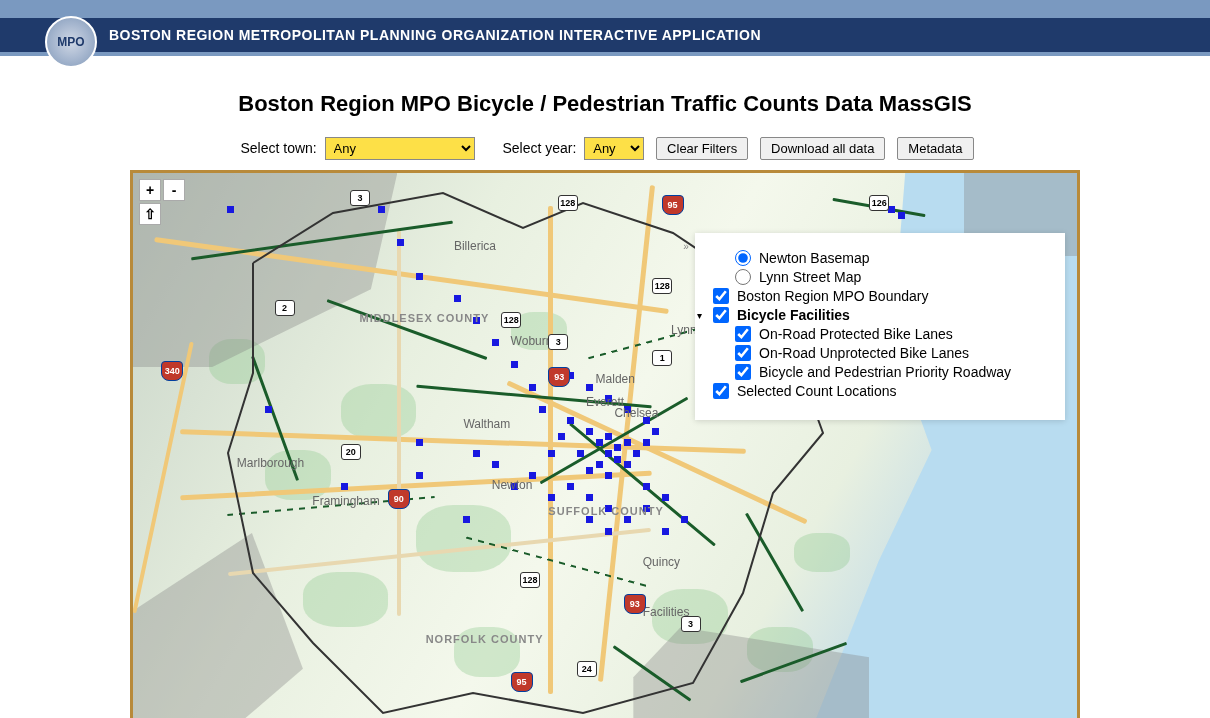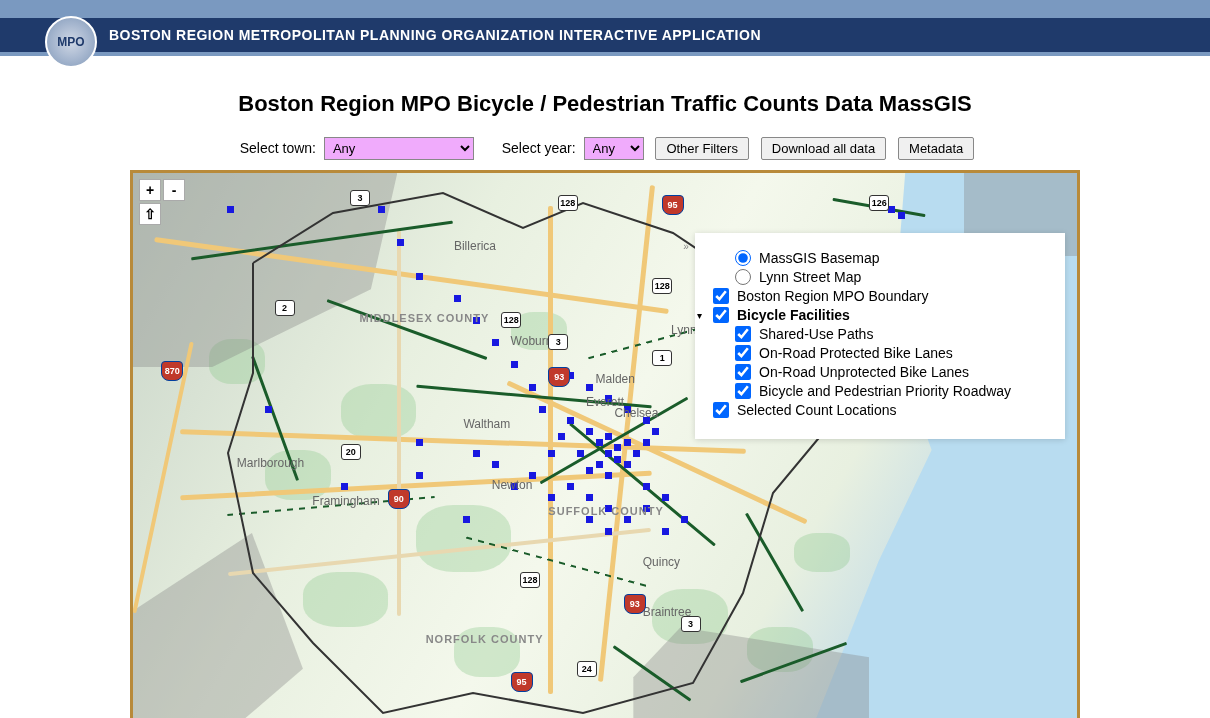--- a/index.html
+++ b/index.html
@@ -15,21 +15,21 @@
   display: flex; align-items: center; justify-content: center;
   font-size: 12px; color: #1f3a6b; font-weight: bold; text-align: right;
 }
 .header-title { font-size: 14px; font-weight: bold; letter-spacing: 0.5px; margin-left: 12px; font-family: Arial, sans-serif; }
 .bottom-bar { background: #7a99c0; height: 4px; width: 100%; }
 
 .page-title { text-align: center; font-size: 22px; font-weight: bold; margin: 35px 0 20px; font-family: Verdana, sans-serif; }
 
 .controls { text-align: center; margin-bottom: 10px; font-size: 14px; }
 .controls label { font-weight: normal; margin: 0 4px; }
-.controls select { font-size: 13px; padding: 2px 4px; min-width: 60px; border: 1px solid #888; background: #f0abfc; }
+.controls select { font-size: 13px; padding: 2px 4px; min-width: 60px; border: 1px solid #888; background: #fde047; }
 .controls select.town { min-width: 150px; }
 .controls button { font-size: 13px; padding: 3px 10px; margin-left: 8px; border: 1px solid #888; background: #f0f0f0; border-radius: 2px; cursor: pointer; }
 .controls .gap { display: inline-block; width: 16px; }
 
 .map-wrap { width: 950px; height: 560px; margin: 0 auto; border: 3px solid #b88a3a; position: relative; overflow: hidden; }
 
 .map-bg { position: absolute; inset: 0; background: linear-gradient(120deg, #c8d4c8 0%, #e8f0e0 30%, #f4f8ec 50%, #e8f0e0 70%, #bcd8e8 85%, #a8d0e8 100%); }
 .ocean { position: absolute; right: 0; top: 0; width: 28%; height: 100%; background: #b8dcf0; clip-path: polygon(35% 0, 100% 0, 100% 100%, 0 100%, 25% 70%, 45% 50%, 30% 30%); }
 .gray-mask { position: absolute; background: rgba(128,128,128,0.35); }
 .gm1 { left:0; top:0; width: 28%; height: 35%; clip-path: polygon(0 0, 100% 0, 90% 60%, 60% 80%, 30% 100%, 0 100%); }
@@ -87,21 +87,21 @@
 <div class="bottom-bar"></div>
 
 <h1 class="page-title">Boston Region MPO Bicycle / Pedestrian Traffic Counts Data MassGIS</h1>
 
 <div class="controls">
   <label>Select town:</label>
   <select class="town"><option>Any</option></select>
   <span class="gap"></span>
   <label>Select year:</label>
   <select><option>Any</option></select>
-  <button>Other Filters</button>
+  <button>Clear Filters</button>
   <button>Download all data</button>
   <button>Metadata</button>
 </div>
 
 <div class="map-wrap">
   <div class="map-bg"></div>
 
   <div class="green-patches">
     <div style="left:8%;top:30%;width:6%;height:8%"></div>
     <div style="left:14%;top:50%;width:7%;height:9%"></div>
@@ -214,26 +214,26 @@
   <div class="cty-label" style="left:31%;top:83%">NORFOLK COUNTY</div>
 
   <div class="town-label" style="left:34%;top:12%">Billerica</div>
   <div class="town-label" style="left:40%;top:29%">Woburn</div>
   <div class="town-label" style="left:57%;top:27%">Lynn</div>
   <div class="town-label" style="left:35%;top:44%">Waltham</div>
   <div class="town-label" style="left:11%;top:51%">Marlborough</div>
   <div class="town-label" style="left:19%;top:58%">Framingham</div>
   <div class="town-label" style="left:38%;top:55%">Newton</div>
   <div class="town-label" style="left:54%;top:69%">Quincy</div>
-  <div class="town-label" style="left:54%;top:78%">Braintree</div>
+  <div class="town-label" style="left:54%;top:78%">Facilities</div>
   <div class="town-label" style="left:51%;top:42%">Chelsea</div>
   <div class="town-label" style="left:49%;top:36%">Malden</div>
   <div class="town-label" style="left:48%;top:40%">Everett</div>
 
-  <div class="shield interstate" style="left:3%;top:34%">870</div>
+  <div class="shield interstate" style="left:3%;top:34%">340</div>
   <div class="shield interstate" style="left:56%;top:4%">95</div>
   <div class="shield interstate" style="left:44%;top:35%">93</div>
   <div class="shield interstate" style="left:52%;top:76%">93</div>
   <div class="shield interstate" style="left:27%;top:57%">90</div>
   <div class="shield interstate" style="left:40%;top:90%">95</div>
   <div class="shield" style="left:23%;top:3%">3</div>
   <div class="shield" style="left:44%;top:29%">3</div>
   <div class="shield" style="left:58%;top:80%">3</div>
   <div class="shield" style="left:15%;top:23%">2</div>
   <div class="shield" style="left:39%;top:25%">128</div>
@@ -251,44 +251,40 @@
       <button>-</button>
     </div>
     <button>⇧</button>
   </div>
 
   <div class="layer-panel">
     <div class="collapse-arrows">»</div>
 
     <div class="lp-row indent1">
       <input type="radio" name="bm" checked="" style="">
-      <span>MassGIS Basemap</span>
+      <span>Newton Basemap</span>
     </div>
     <div class="lp-row indent1">
       <input type="radio" name="bm" style="">
       <span>Lynn Street Map</span>
     </div>
 
     <div class="lp-row">
       <input type="checkbox" checked="" style="">
       <span>Boston Region MPO Boundary</span>
     </div>
 
     <div class="lp-row" style="margin-left:-16px">
       <span class="caret">▾</span>
       <input type="checkbox" checked="" style="">
       <span class="bold">Bicycle Facilities</span>
     </div>
 
     <div class="lp-row indent1">
       <input type="checkbox" checked="" style="">
-      <span>Shared-Use Paths</span>
-    </div>
-    <div class="lp-row indent1">
-      <input type="checkbox" checked="" style="">
       <span>On-Road Protected Bike Lanes</span>
     </div>
     <div class="lp-row indent1">
       <input type="checkbox" checked="" style="">
       <span>On-Road Unprotected Bike Lanes</span>
     </div>
     <div class="lp-row indent1">
       <input type="checkbox" checked="" style="">
       <span>Bicycle and Pedestrian Priority Roadway</span>
     </div>

